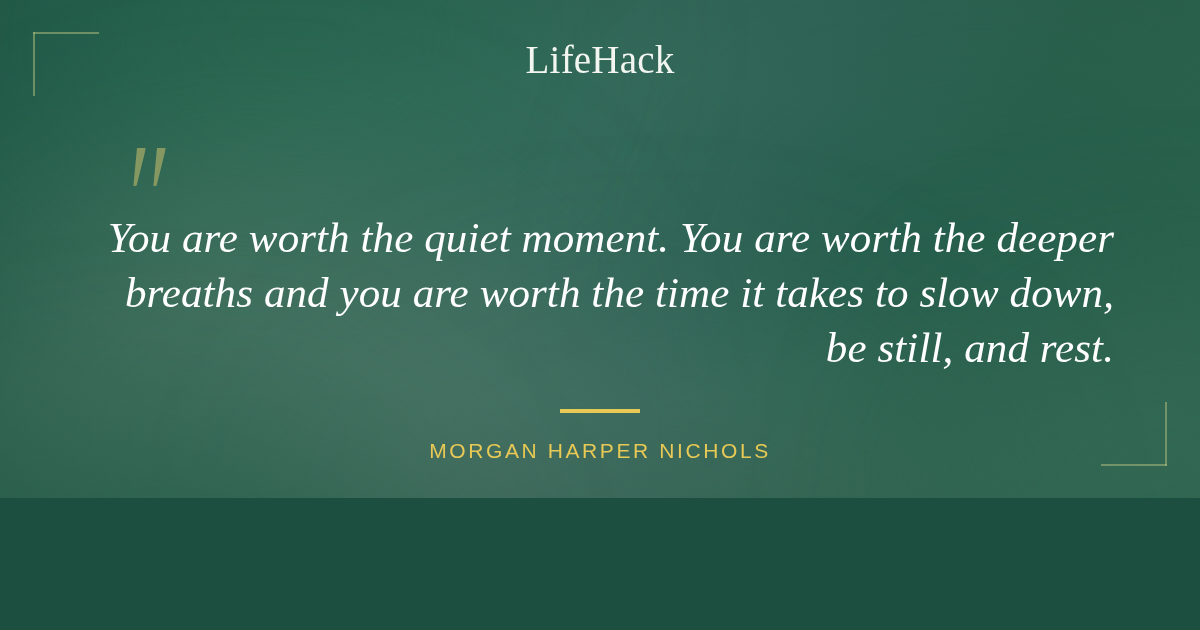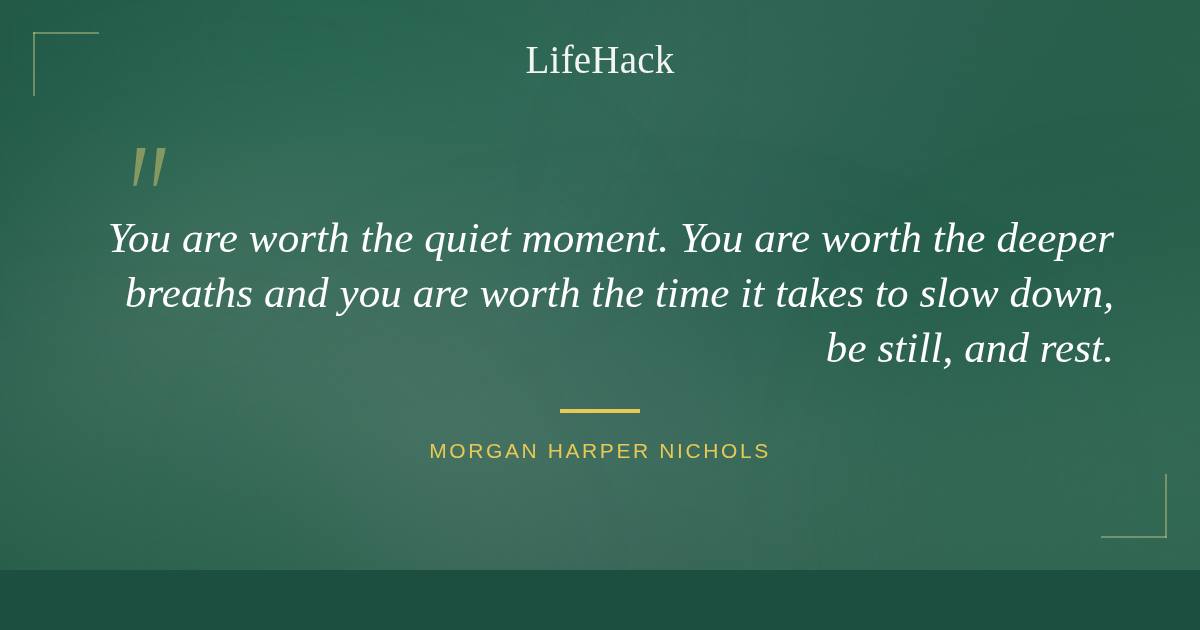--- a/index.html
+++ b/index.html
@@ -4,21 +4,21 @@
 <style>
   html, body {
     margin: 0;
     padding: 0;
     background: #1d4f40;
   }
 
   #card {
     position: relative;
     width: 1200px;
-    height: 570px;
+    height: 498px;
     overflow: hidden;
     background: #0f766e;
     font-family: "Liberation Sans", sans-serif;
   }
 
   
   .bg-base {
     position: absolute;
     inset: 0;
     background: linear-gradient(118deg,

